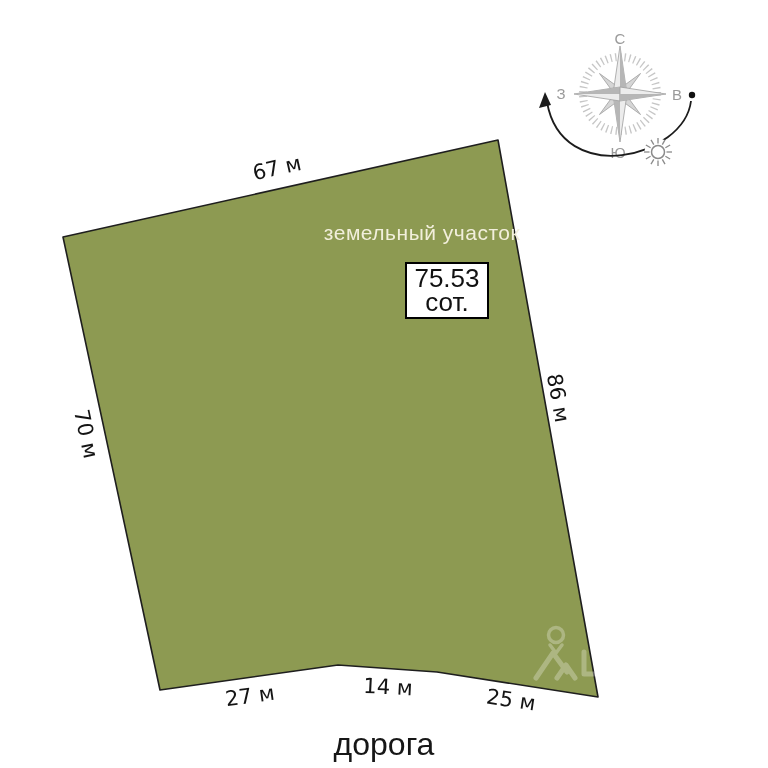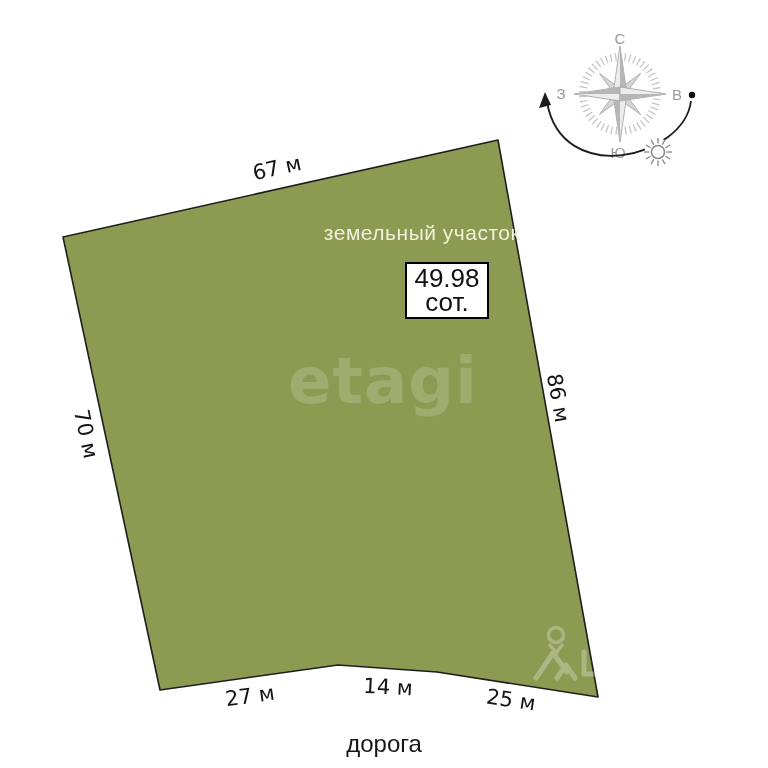--- a/index.html
+++ b/index.html
@@ -24,21 +24,21 @@
     font-size:21px;color:#f2efdc;white-space:nowrap;letter-spacing:0.5px;
   }
   .area-box{
     position:absolute;left:405px;top:262px;width:80px;
     background:#ffffff;border:2px solid #000000;
     text-align:center;color:#111111;font-size:26px;line-height:24px;
     padding:2px 0 3px 0;
   }
   .road-label{
     position:absolute;left:384px;top:744px;transform:translate(-50%,-50%);
-    font-size:24px;color:#161616;white-space:nowrap;
+    font-size:32px;color:#161616;white-space:nowrap;
   }
   .etagi-watermark{
     position:absolute;left:383px;top:381px;transform:translate(-50%,-50%);
     font-family:"DejaVu Sans",sans-serif;font-weight:bold;font-size:64px;
     color:rgba(255,255,255,0.17);letter-spacing:1px;white-space:nowrap;
   }
 </style>
 </head>
 <body>
 
@@ -102,25 +102,24 @@
           <line x1="650.6" y1="147.8" x2="645.9" y2="145"></line>
           <line x1="653.8" y1="144.6" x2="651" y2="139.9"></line>
           <line x1="658" y1="143.5" x2="658" y2="138"></line>
           <line x1="662.3" y1="144.6" x2="665" y2="139.9"></line>
           <line x1="665.4" y1="147.8" x2="670.1" y2="145"></line>
         </g>
       </g>
     </g>
   </svg>
 
-  <div class="etagi-watermark">etagi</div>
 
   <div class="plot-title">земельный участок</div>
   <div class="area-box">
-    <div>49.98</div>
+    <div>75.53</div>
     <div>сот.</div>
   </div>
 
   <div class="m-label side-top">67 м</div>
   <div class="m-label side-left">70 м</div>
   <div class="m-label side-right">86 м</div>
   <div class="m-label side-bl">27 м</div>
   <div class="m-label side-bm">14 м</div>
   <div class="m-label side-br">25 м</div>
 

